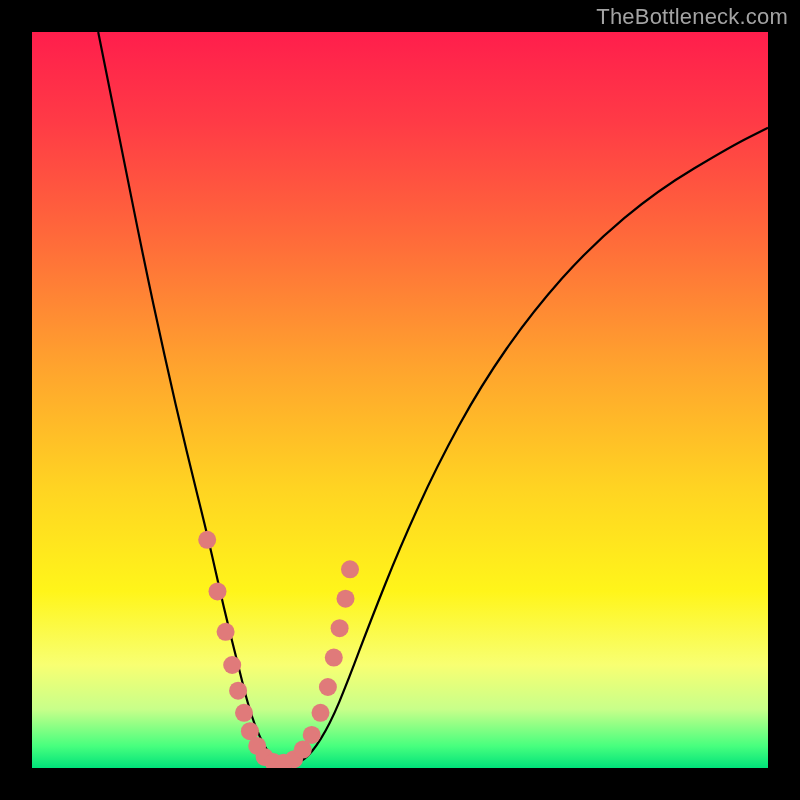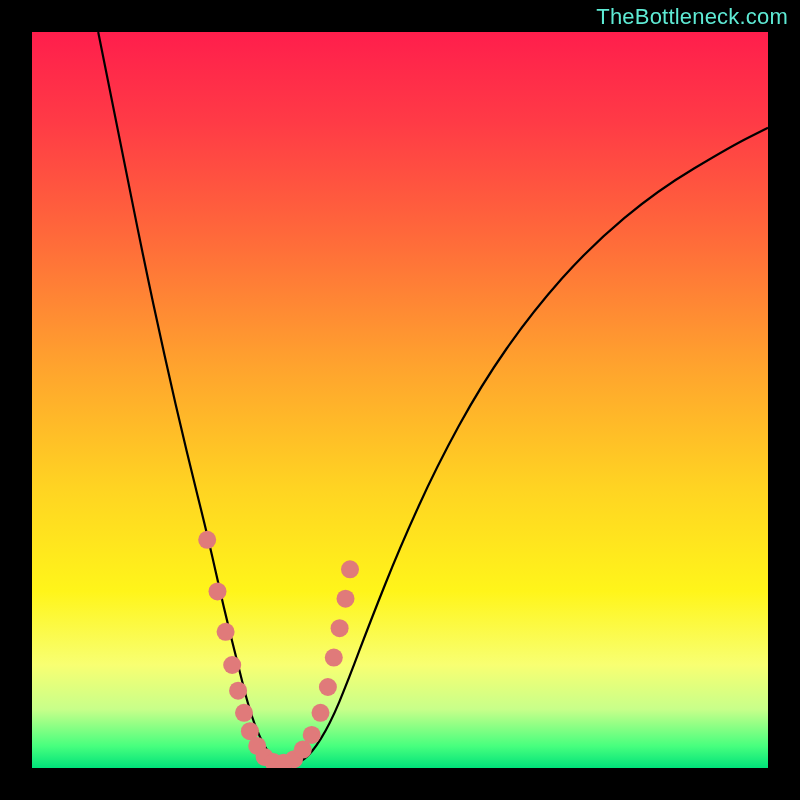--- a/index.html
+++ b/index.html
@@ -14,21 +14,21 @@
   .frame {
     position: relative;
     width: 800px;
     height: 800px;
     background: #000;
   }
   .watermark {
     position: absolute;
     top: 4px;
     right: 12px;
-    color: #5eead4;
+    color: #a3a3a3;
     font-size: 22px;
     font-weight: 400;
     letter-spacing: 0.2px;
     z-index: 10;
   }
   .plot-area {
     position: absolute;
     left: 32px;
     top: 32px;
     width: 736px;

